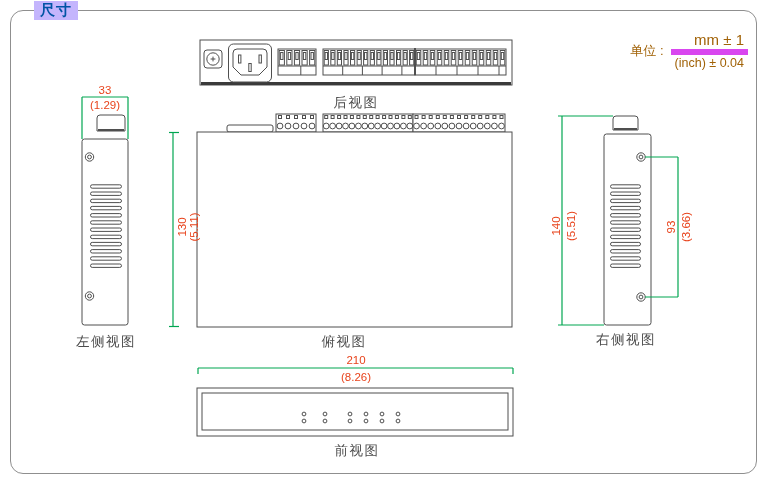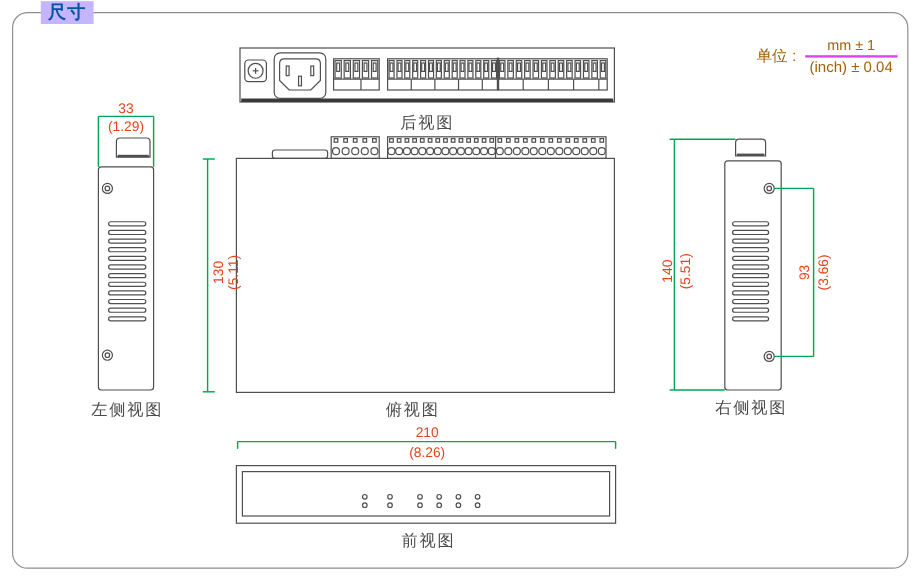--- a/index.html
+++ b/index.html
@@ -1,22 +1,22 @@
 <!DOCTYPE html>
 <html style="--accent: #0054a5; --red: #e8431c; --green: #00a651; --outline: #4f4f4f; --frame: #8f8f8f;"><head>
 <meta charset="utf-8">
 <style>
   html,body{margin:0;padding:0;background:#fff;}
   body{width:770px;height:486px;position:relative;font-family:"Liberation Sans","DejaVu Sans",sans-serif;overflow:hidden;}
   #frame{position:absolute;left:10px;top:10px;width:745px;height:462px;border:1.5px solid var(--frame,#8f8f8f);border-radius:13px;background:#fff;}
   #title{position:absolute;left:34px;top:1px;padding:0 6px;background:#c4b5fd;color:var(--accent,#0054a5);font-size:15px;font-weight:bold;letter-spacing:1px;z-index:3;}
   #units{position:absolute;right:22px;top:31px;display:flex;align-items:center;gap:7px;color:#a16207;font-size:13px;z-index:3;}
   #units .frac{display:inline-block;text-align:center;}
-  #units .num{padding:0 4px 1px 4px;font-size:12px;}
-  #units .den{border-top:2px solid #d946ef;padding:1px 4px 0 4px;font-size:12.5px;}
+  #units .num{padding:0 4px 1px 4px;font-size:15px;text-align:right;}
+  #units .den{border-top:6px solid #d946ef;padding:1px 4px 0 4px;font-size:12.5px;}
   svg{position:absolute;left:0;top:0;z-index:2;}
   .ln{stroke:var(--outline,#4f4f4f);fill:none;stroke-width:1;}
   .lnf{stroke:var(--outline,#4f4f4f);fill:#fff;stroke-width:1;}
   .thick{stroke:#3a3a3a;stroke-width:3;fill:none;}
   .thin2{stroke:var(--outline,#4f4f4f);stroke-width:2;fill:none;}
   .gln{stroke:var(--green,#00a651);fill:none;stroke-width:1.2;}
   text{text-anchor:middle;font-family:"Liberation Sans","DejaVu Sans",sans-serif;}
   .dim{fill:var(--red,#e8431c);font-size:11.5px;}
   .cap{fill:#4c4c4c;font-size:13.5px;letter-spacing:1.5px;}
 </style>

